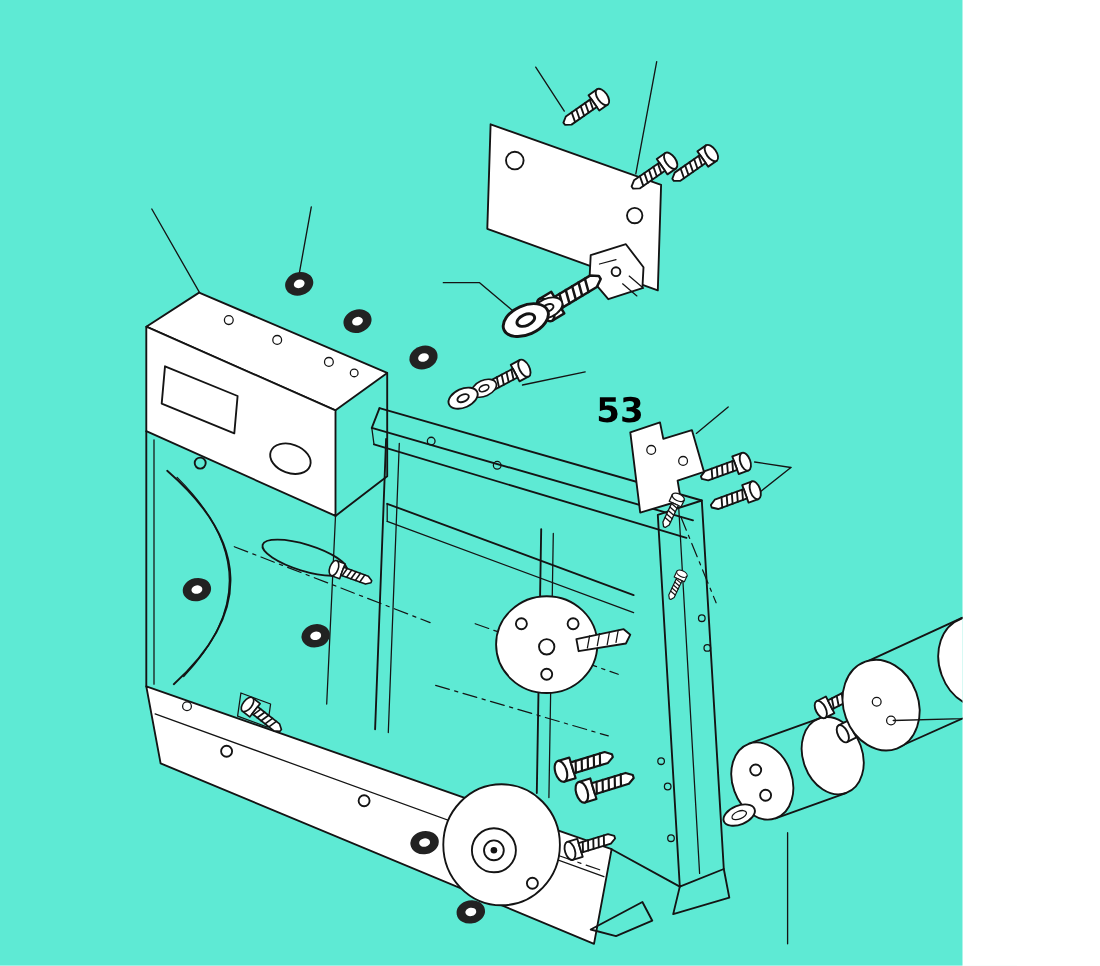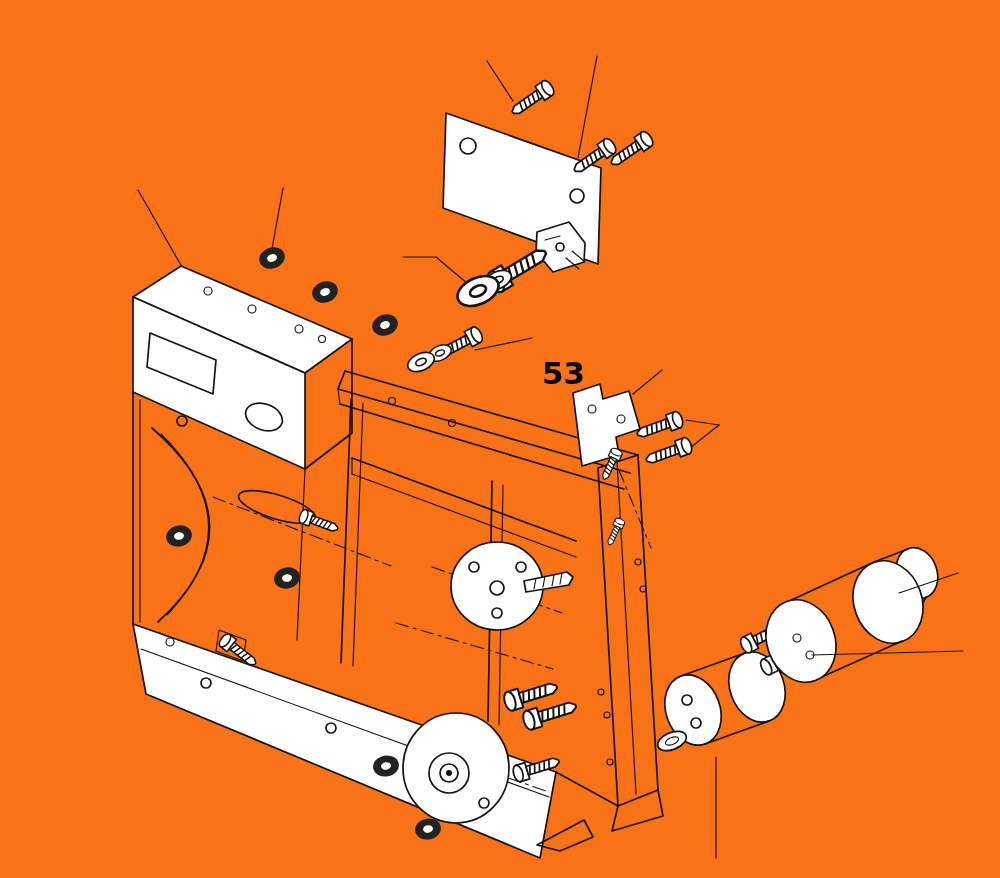--- a/index.html
+++ b/index.html
@@ -1,16 +1,16 @@
 <!DOCTYPE html>
 <html><head>
 <meta charset="utf-8">
 <style>
   html,body{margin:0;padding:0;background:#ffffff;}
-  .stage{position:relative;width:1000px;height:878px;background:#f97316;overflow:hidden;
+  .stage{position:relative;width:875px;height:878px;background:#5eead4;overflow:hidden;
          font-family:"DejaVu Sans",sans-serif;}
   svg{position:absolute;inset:0;}
   .t{stroke-width:1.15;}
   .leader{stroke-width:1.2;}
   .dashdot{stroke-width:1.1;stroke-dasharray:13 5 3 5;}
   .callout{font:700 31px "DejaVu Sans",sans-serif;fill:#000;stroke:none;}
 </style>
 </head>
 <body>
 

